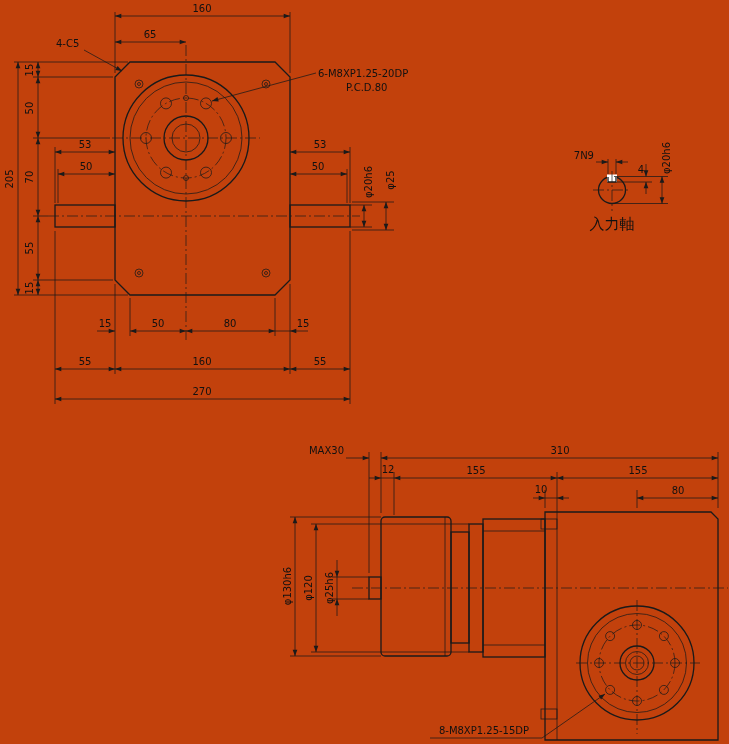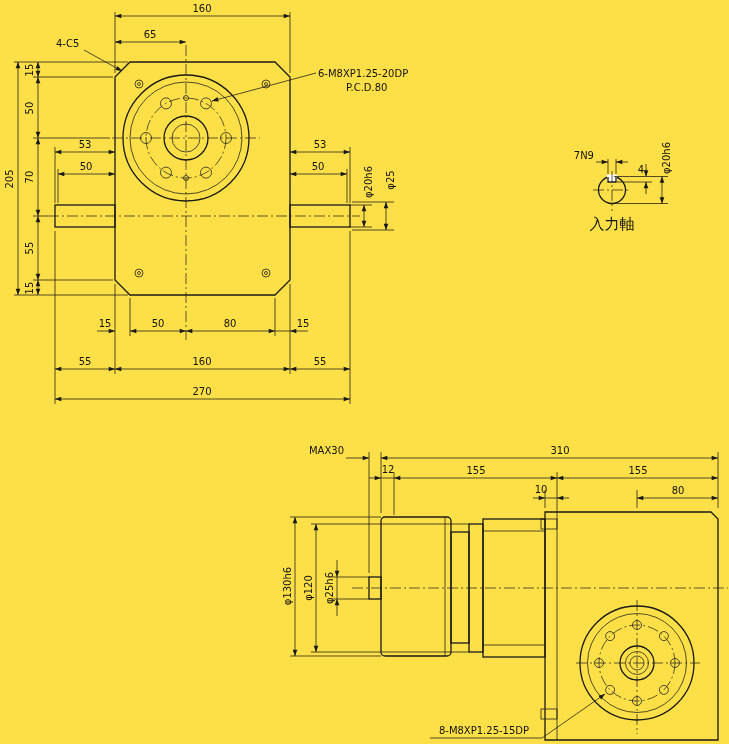--- a/index.html
+++ b/index.html
@@ -1,16 +1,16 @@
 <!DOCTYPE html>
 <html><head>
 <meta charset="utf-8">
 <style>
   html,body{margin:0;padding:0;background:#ffffff;}
-  #stage{position:relative;width:729px;height:744px;background:#fde047;overflow:hidden;
+  #stage{position:relative;width:729px;height:744px;background:#c2410c;overflow:hidden;
          font-family:"DejaVu Sans","Liberation Sans",sans-serif;}
   svg{display:block;}
   .outline{fill:none;stroke:#1a1a1a;stroke-width:1.3;}
   .thin{fill:none;stroke:#1a1a1a;stroke-width:0.75;}
   .cl{fill:none;stroke:#1a1a1a;stroke-width:0.7;stroke-dasharray:11 3 2 3;}
   .dim{fill:none;stroke:#1a1a1a;stroke-width:0.75;}
   .darr{marker-start:url(#arr);marker-end:url(#arr);}
   .earr{marker-end:url(#arr);}
   .dimtext{font-size:10px;fill:#111;}
   .notetext{font-size:10px;fill:#111;}

